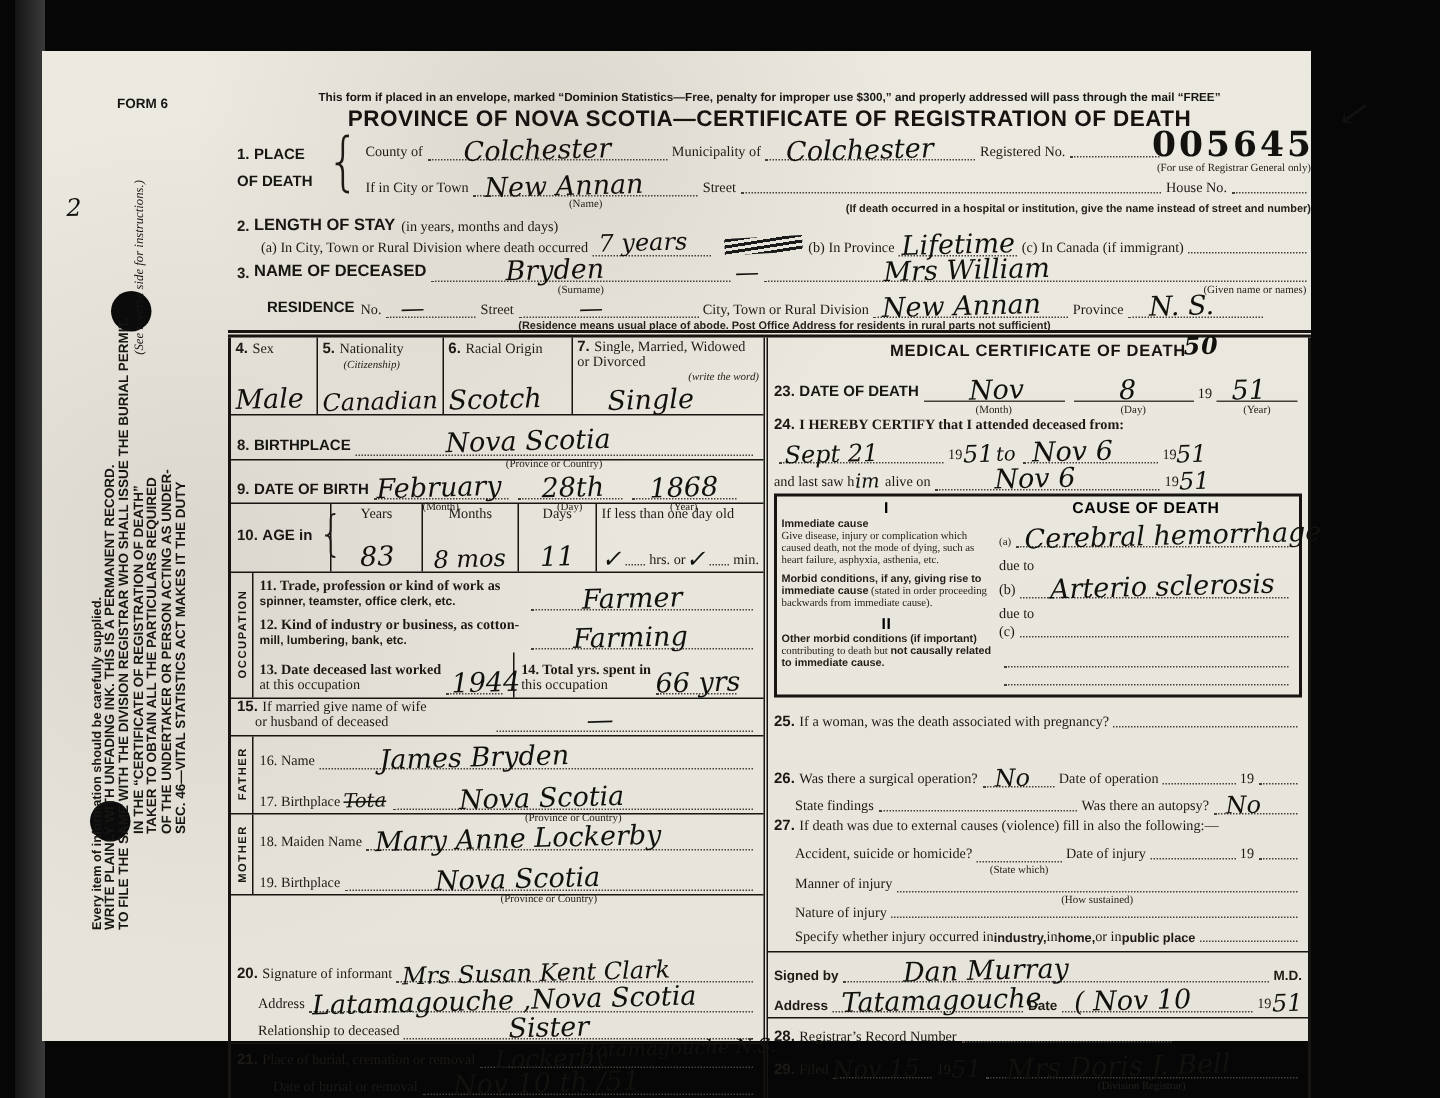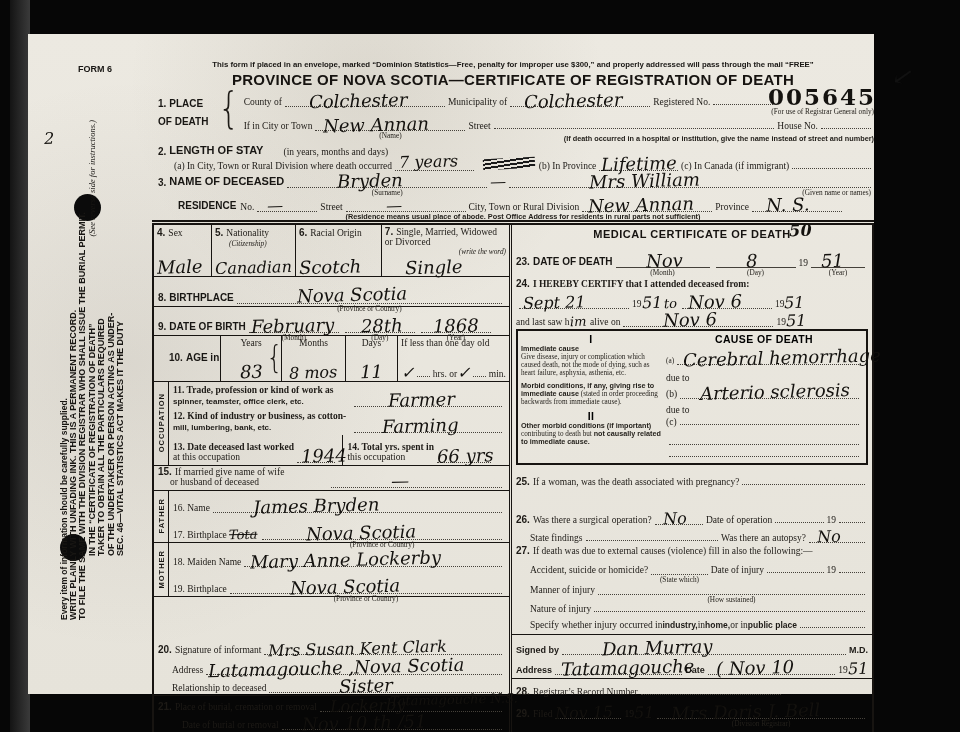--- a/index.html
+++ b/index.html
@@ -147,21 +147,21 @@
         <div class="row" style="justify-content:flex-end;margin-top:3px;">
             <span class="tiny b sans">(If death occurred in a hospital or institution, give the name instead of street and number)</span>
           </div>
       </div>
     </div>
 
     <div class="sec" style="margin-top:2px;">
       <div class="row lbl">
         <span class="num">2.</span>
         <span class="seclabel" style="font-size:11px;">LENGTH OF STAY</span>
-        <span style="margin-left:20px;">(in years, months and days)</span>
+        <span style="margin-left:4px;">(in years, months and days)</span>
       </div>
       <div class="row lbl" style="margin-left:16px;">
         <span>(a) In City, Town or Rural Division where death occurred</span>
         <span class="entry" style="max-width:120px;">
             <span class="hw" style="left:4px;bottom:2px;">7 years</span>
           </span>
         <span class="scribble"></span>
         <span>(b) In Province</span>
         <span class="entry" style="max-width:110px;">
             <span class="hw big" style="left:2px;">Lifetime</span>
@@ -250,21 +250,21 @@
               <span class="hw big" style="left:16px;">28th</span>
               <span class="cap tiny">(Day)</span>
             </span>
           <span class="entry" style="max-width:70px;">
               <span class="hw big" style="left:12px;">1868</span>
               <span class="cap tiny">(Year)</span>
             </span>
         </div>
 
         <div style="display:flex;border-bottom:1px solid #171411;height:46px;">
-          <div style="width:66px;display:flex;align-items:center;padding-left:15px;gap:43px;">
+          <div style="width:66px;display:flex;align-items:center;padding-left:4px;">
             <span class="lbl"><span class="num">10.</span><span class="seclabel">AGE in</span></span>
             <span class="brace" style="font-size:26px;">{</span>
           </div>
           <div class="cell" style="width:62px;border-left:1px solid #171411;align-items:center;">
             <span class="lbl">Years</span>
             <span class="hw big">83</span>
           </div>
           <div class="cell" style="width:64px;align-items:center;">
             <span class="lbl">Months</span>
             <span class="hw">8 mos</span>

